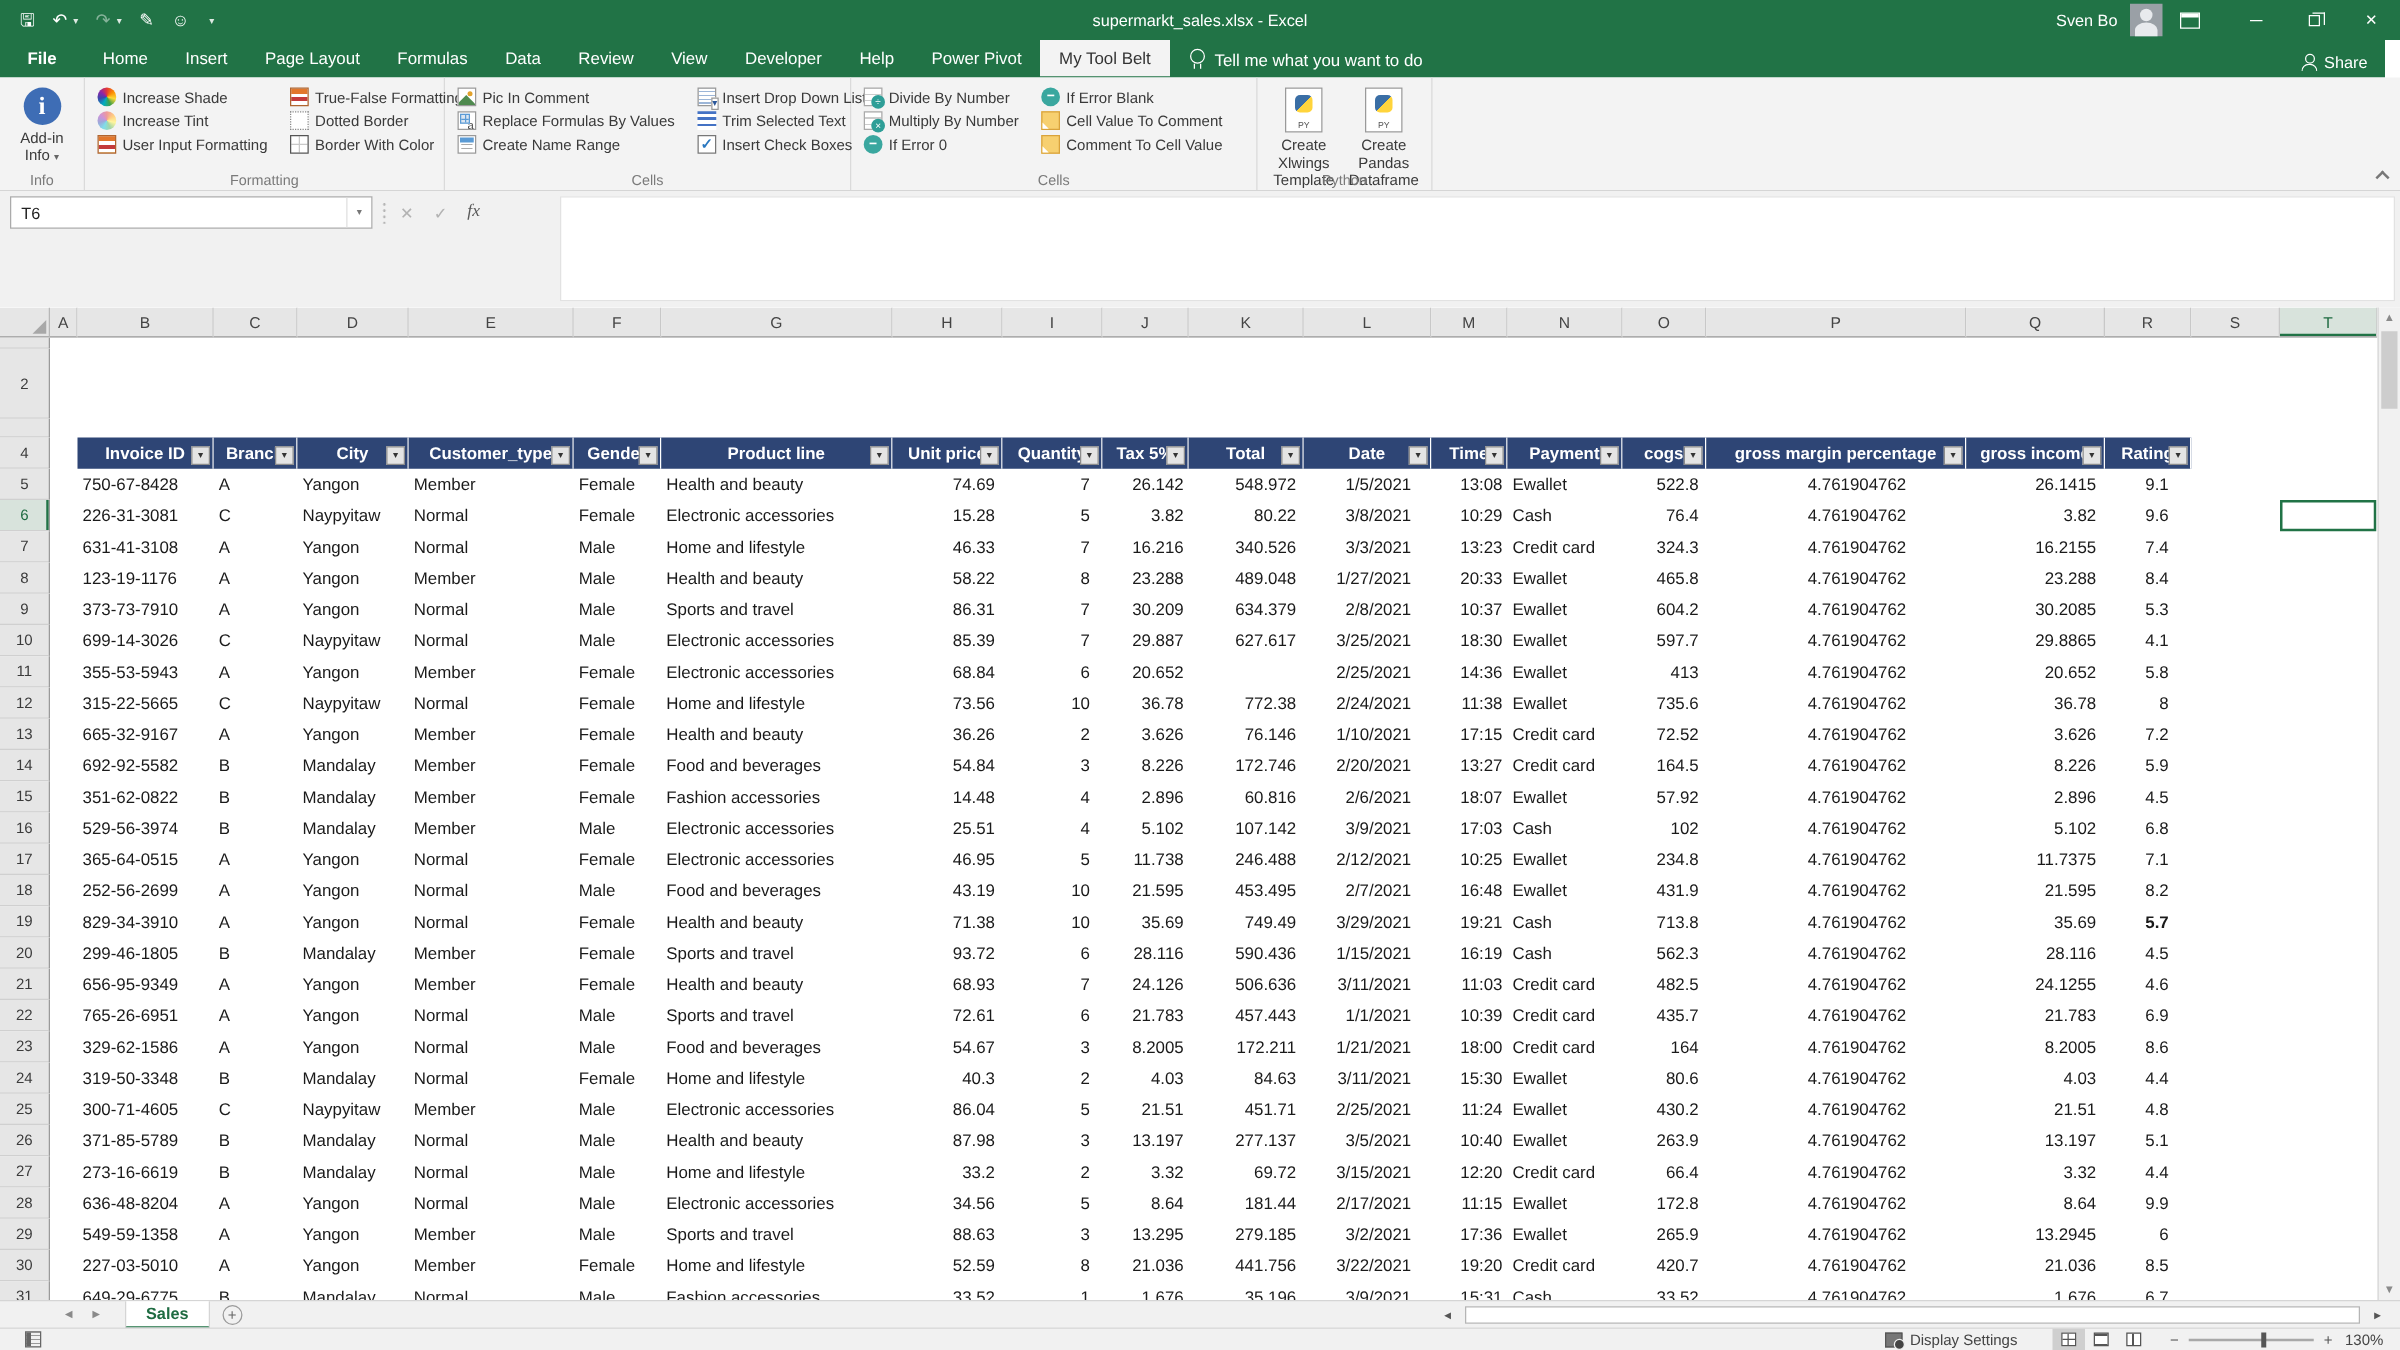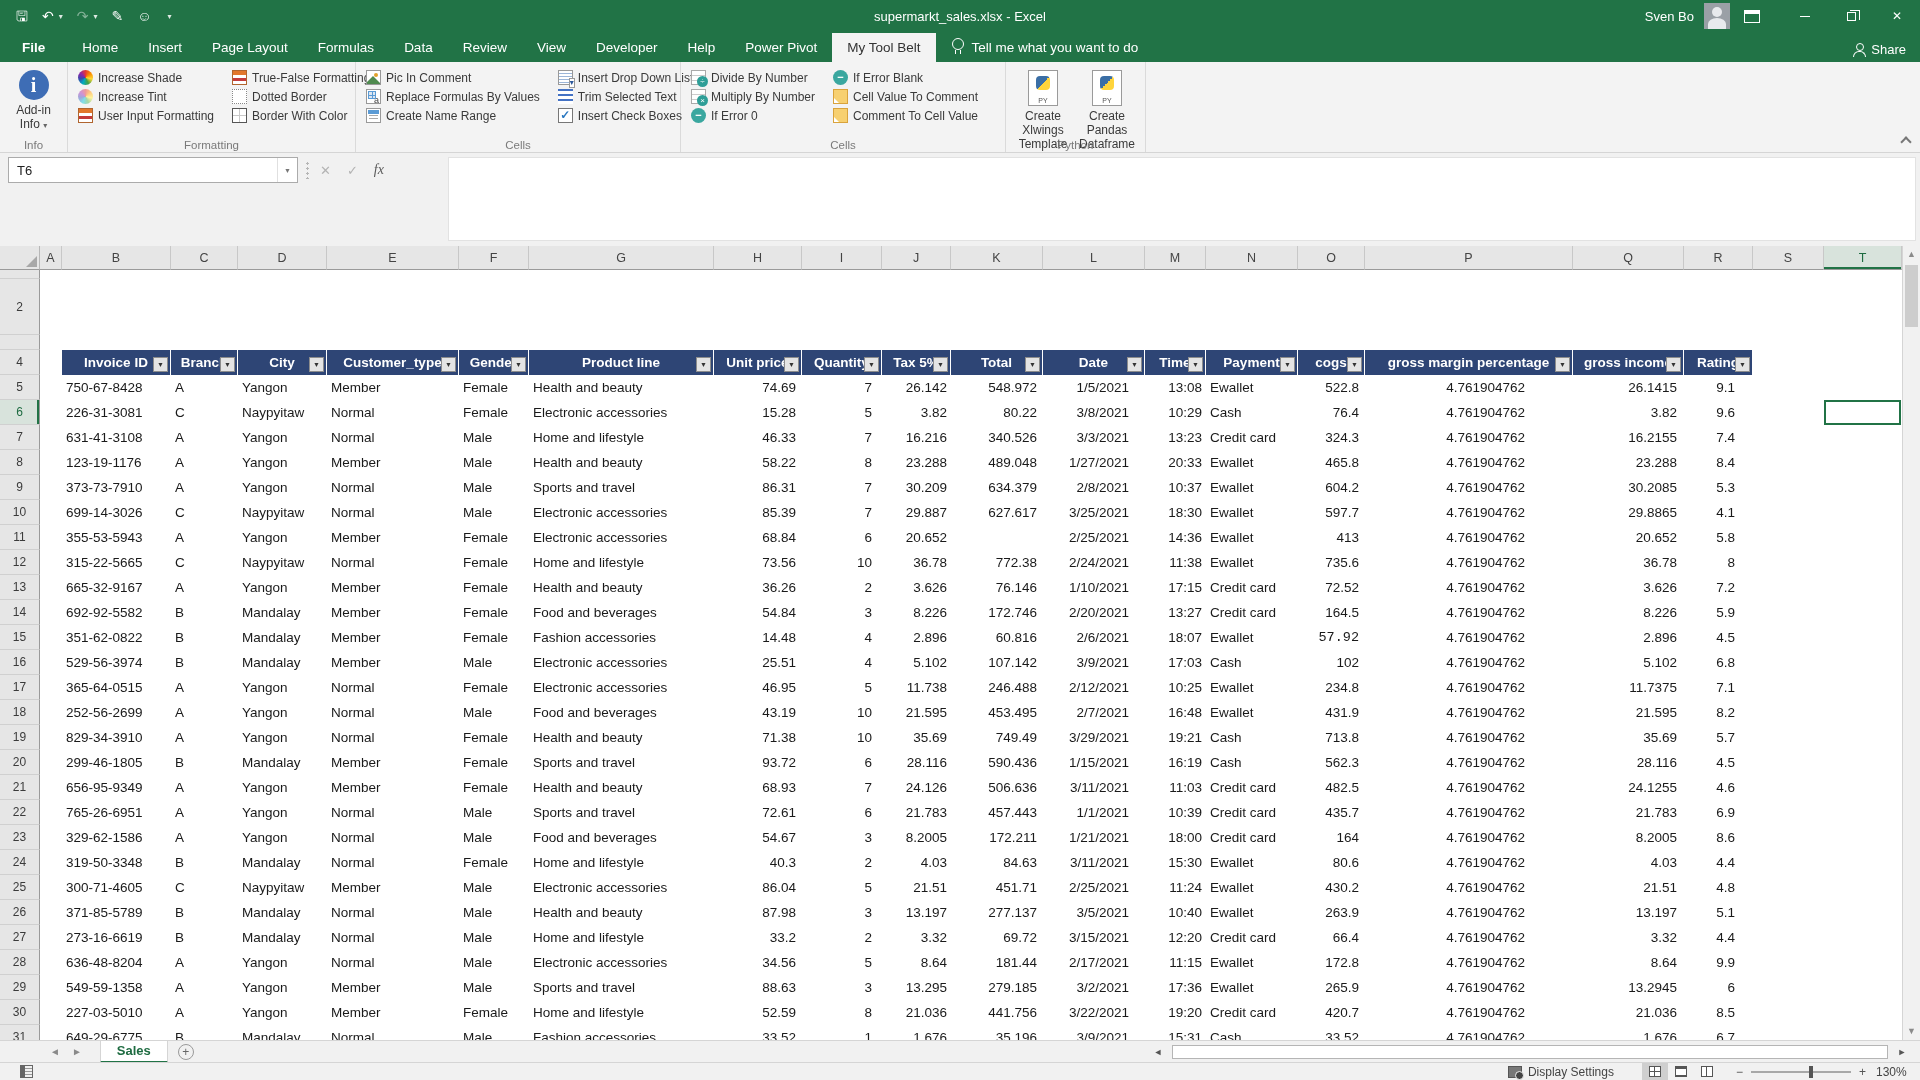--- a/index.html
+++ b/index.html
@@ -18,21 +18,21 @@
   .tb-avatar:before { content:""; position:absolute; left:8px; top:4px; width:10px; height:10px; border-radius:50%; background:#e8eaed; }
   .tb-avatar:after { content:""; position:absolute; left:4px; top:15px; width:18px; height:12px; border-radius:50% 50% 0 0; background:#e8eaed; }
   .ribopts { width:16px; height:13px; border:1px solid #fff; margin-right:22px; position:relative; }
   .ribopts:before { content:""; position:absolute; left:0; right:0; top:0; height:3px; background:#fff; }
   .cap { width:46px; height:32px; display:flex; align-items:center; justify-content:center; color:#fff; font-size:12px; }
   .cap .min { width:10px; height:1px; background:#fff; display:block; }
   .cap .rest { width:9px; height:9px; border:1px solid #fff; position:relative; display:block; }
   .cap .rest:before { content:""; position:absolute; left:2px; top:-3px; width:9px; height:9px; border:1px solid #fff; border-bottom:none; border-left:none; }
 
   
-  .tabrow { position:absolute; top:32px; left:0; right:0; height:30px; background:#217346; display:flex; align-items:center; }
+  .tabrow { position:absolute; top:32px; left:0; right:12px; height:30px; background:#217346; display:flex; align-items:flex-start; }
   .rtab { color:#fff; font-size:13.5px; padding:7px 15px; cursor:default; white-space:nowrap; }
   .rtab.file { font-weight:bold; padding:7px 22px; }
   .rtab.active { background:#f3f3f3; color:#333; }
   .tellme { display:flex; align-items:center; gap:8px; color:#fff; font-size:13.5px; padding:7px 14px; }
   .bulb { width:14px; height:18px; position:relative; display:inline-block; }
   .bulb:before { content:""; position:absolute; top:0; left:2px; width:10px; height:10px; border:1.5px solid #fff; border-radius:50%; }
   .bulb:after { content:""; position:absolute; bottom:2px; left:5px; width:4px; height:4px; border-left:1.5px solid #fff; border-right:1.5px solid #fff; }
   .share { position:absolute; right:14px; bottom:5px; display:flex; align-items:center; gap:6px; color:#fff; font-size:13px; }
   .person { width:12px; height:14px; position:relative; display:inline-block; }
   .person:before { content:""; position:absolute; top:0; left:3px; width:6px; height:6px; border:1.2px solid #fff; border-radius:50%; }
@@ -667,21 +667,21 @@
         <div class="td al" style="width: 132px; height: 25px;">Member</div>
         <div class="td al" style="width: 70px; height: 25px;">Female</div>
         <div class="td al" style="width: 185px; height: 25px;">Fashion accessories</div>
         <div class="td ar" style="width: 88px; height: 25px; padding-right: 6px;">14.48</div>
         <div class="td ar" style="width: 80px; height: 25px; padding-right: 10px;">4</div>
         <div class="td ar" style="width: 69px; height: 25px; padding-right: 4px;">2.896</div>
         <div class="td ar" style="width: 92px; height: 25px; padding-right: 6px;">60.816</div>
         <div class="td ar" style="width: 102px; height: 25px; padding-right: 16px;">2/6/2021</div>
         <div class="td ar" style="width: 61px; height: 25px; padding-right: 4px;">18:07</div>
         <div class="td al" style="width: 92px; height: 25px;">Ewallet</div>
-        <div class="td ar" style="width: 67px; height: 25px; padding-right: 6px; font-family: Liberation Mono, monospace;">57.92</div>
+        <div class="td ar" style="width: 67px; height: 25px; padding-right: 6px;">57.92</div>
         <div class="td ar" style="width: 208px; height: 25px; padding-right: 48px;">4.761904762</div>
         <div class="td ar" style="width: 111px; height: 25px; padding-right: 7px;">2.896</div>
         <div class="td ar" style="width: 69px; height: 25px; padding-right: 18px;">4.5</div>
       </div>
       <div class="grow" style="height: 25px;">
         <div class="gut" style="height: 25px;">16</div>
         <div class="cellA" style="width: 22px;"></div>
         <div class="td al" style="width: 109px; height: 25px;">529-56-3974</div>
         <div class="td al" style="width: 67px; height: 25px;">B</div>
         <div class="td al" style="width: 89px; height: 25px;">Mandalay</div>
@@ -754,21 +754,21 @@
         <div class="td ar" style="width: 88px; height: 25px; padding-right: 6px;">71.38</div>
         <div class="td ar" style="width: 80px; height: 25px; padding-right: 10px;">10</div>
         <div class="td ar" style="width: 69px; height: 25px; padding-right: 4px;">35.69</div>
         <div class="td ar" style="width: 92px; height: 25px; padding-right: 6px;">749.49</div>
         <div class="td ar" style="width: 102px; height: 25px; padding-right: 16px;">3/29/2021</div>
         <div class="td ar" style="width: 61px; height: 25px; padding-right: 4px;">19:21</div>
         <div class="td al" style="width: 92px; height: 25px;">Cash</div>
         <div class="td ar" style="width: 67px; height: 25px; padding-right: 6px;">713.8</div>
         <div class="td ar" style="width: 208px; height: 25px; padding-right: 48px;">4.761904762</div>
         <div class="td ar" style="width: 111px; height: 25px; padding-right: 7px;">35.69</div>
-        <div class="td ar" style="width: 69px; height: 25px; padding-right: 18px;">5.7</div>
+        <div class="td ar" style="width: 69px; height: 25px; padding-right: 18px; font-weight: bold;">5.7</div>
       </div>
       <div class="grow" style="height: 25px;">
         <div class="gut" style="height: 25px;">20</div>
         <div class="cellA" style="width: 22px;"></div>
         <div class="td al" style="width: 109px; height: 25px;">299-46-1805</div>
         <div class="td al" style="width: 67px; height: 25px;">B</div>
         <div class="td al" style="width: 89px; height: 25px;">Mandalay</div>
         <div class="td al" style="width: 132px; height: 25px;">Member</div>
         <div class="td al" style="width: 70px; height: 25px;">Female</div>
         <div class="td al" style="width: 185px; height: 25px;">Sports and travel</div>

